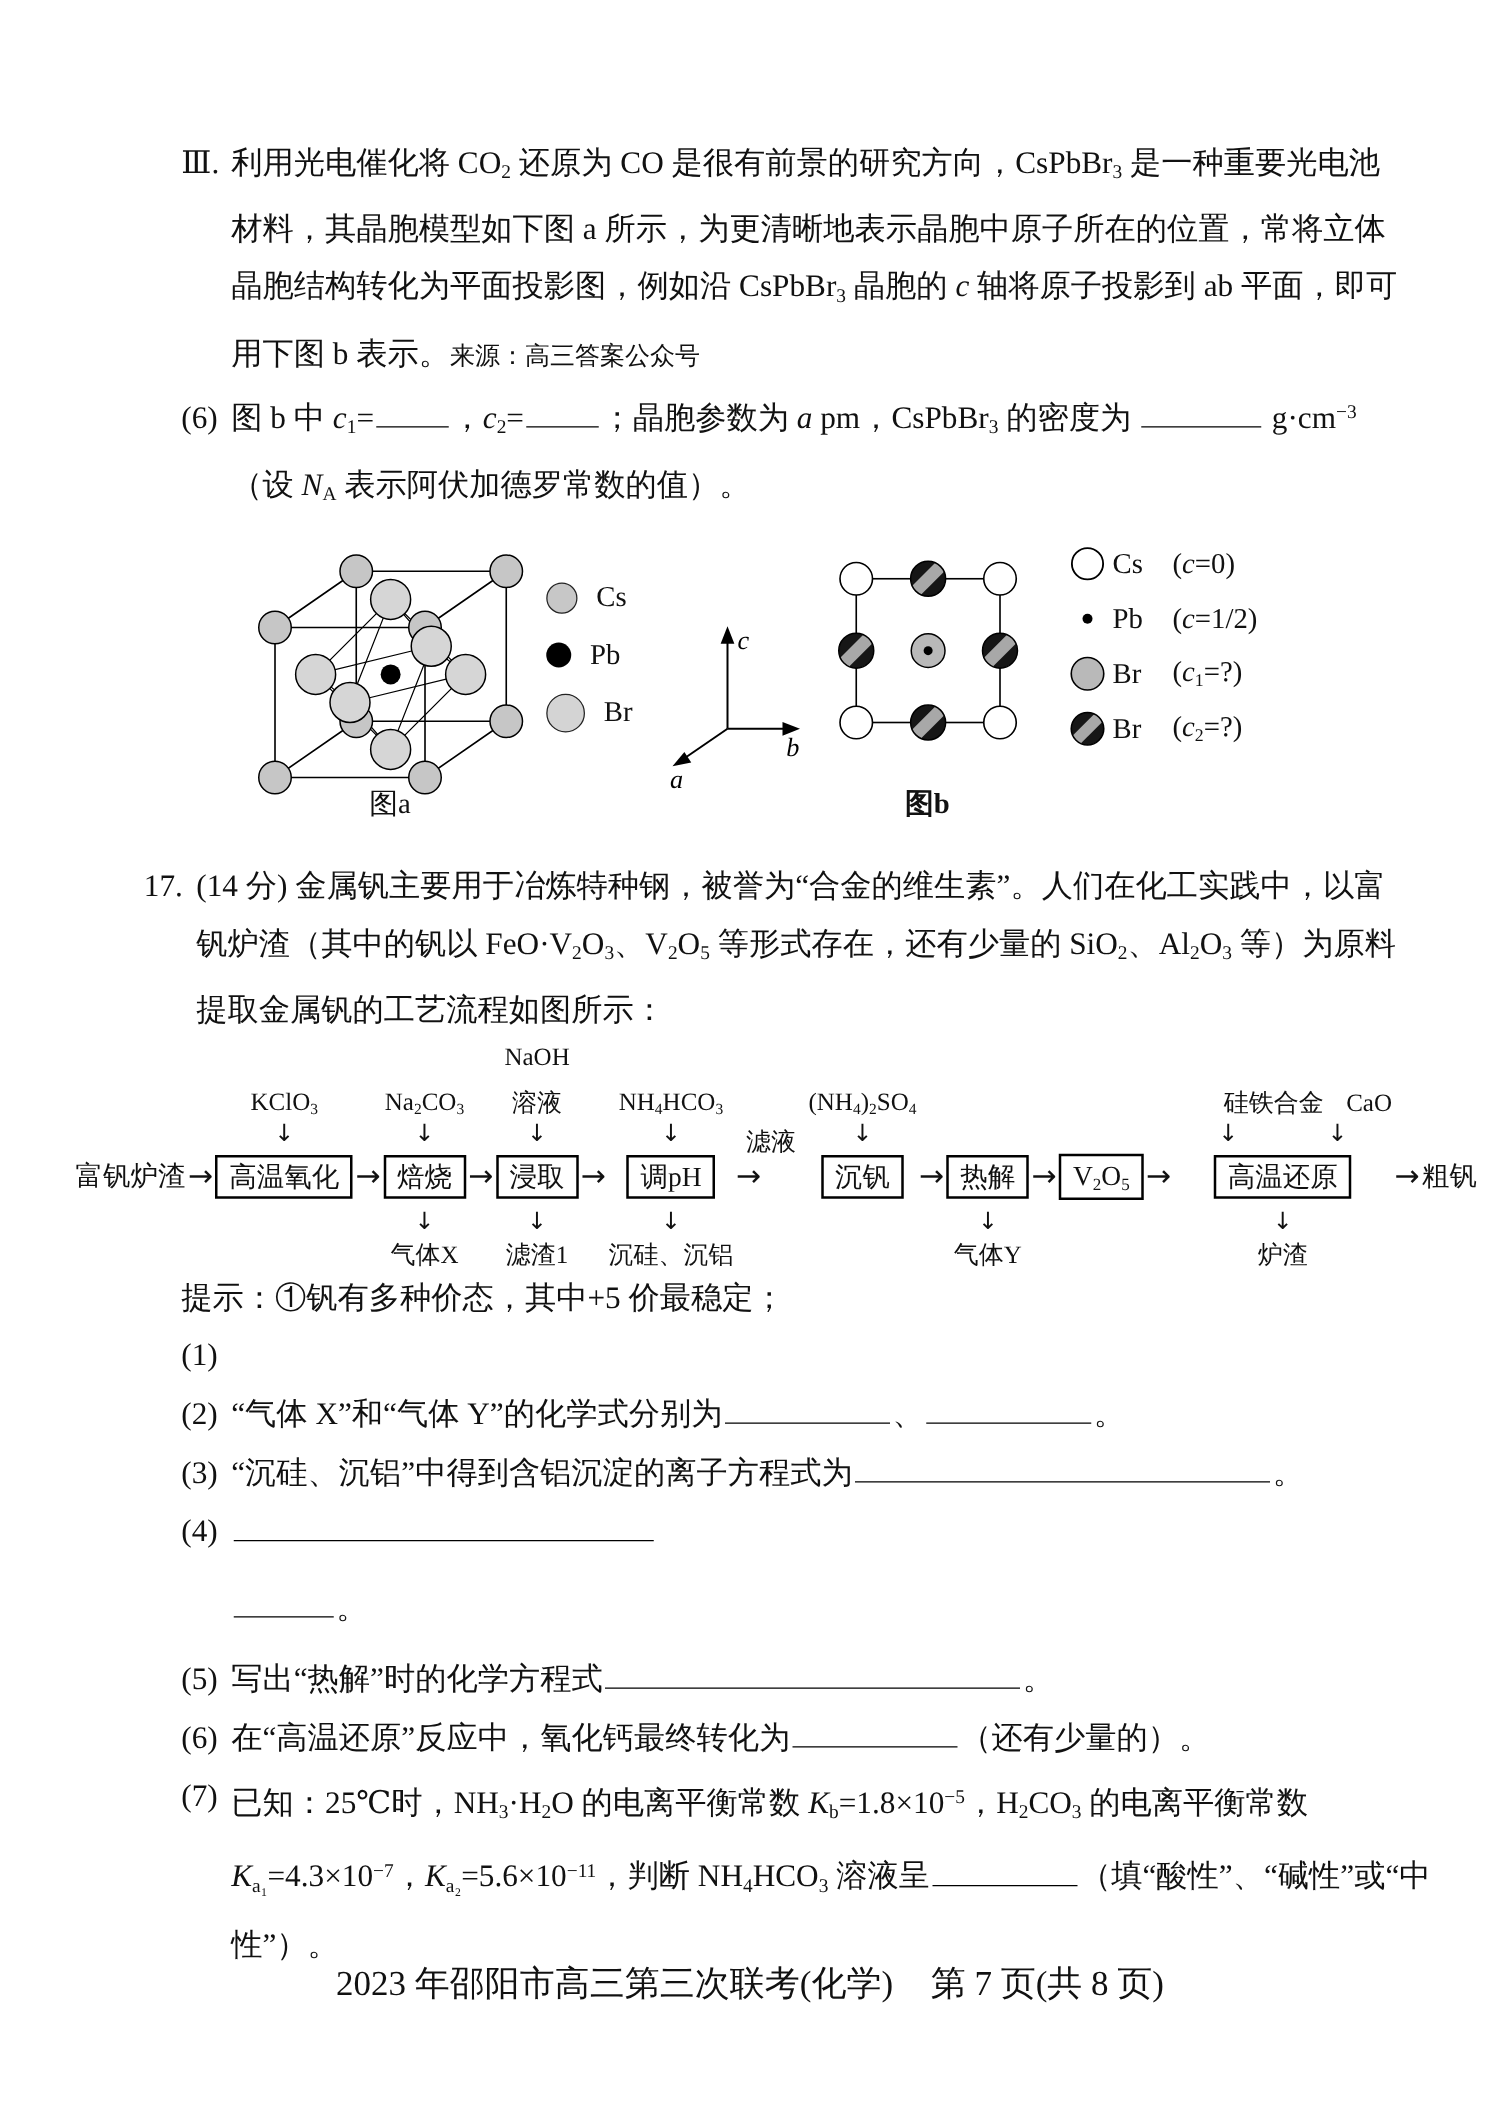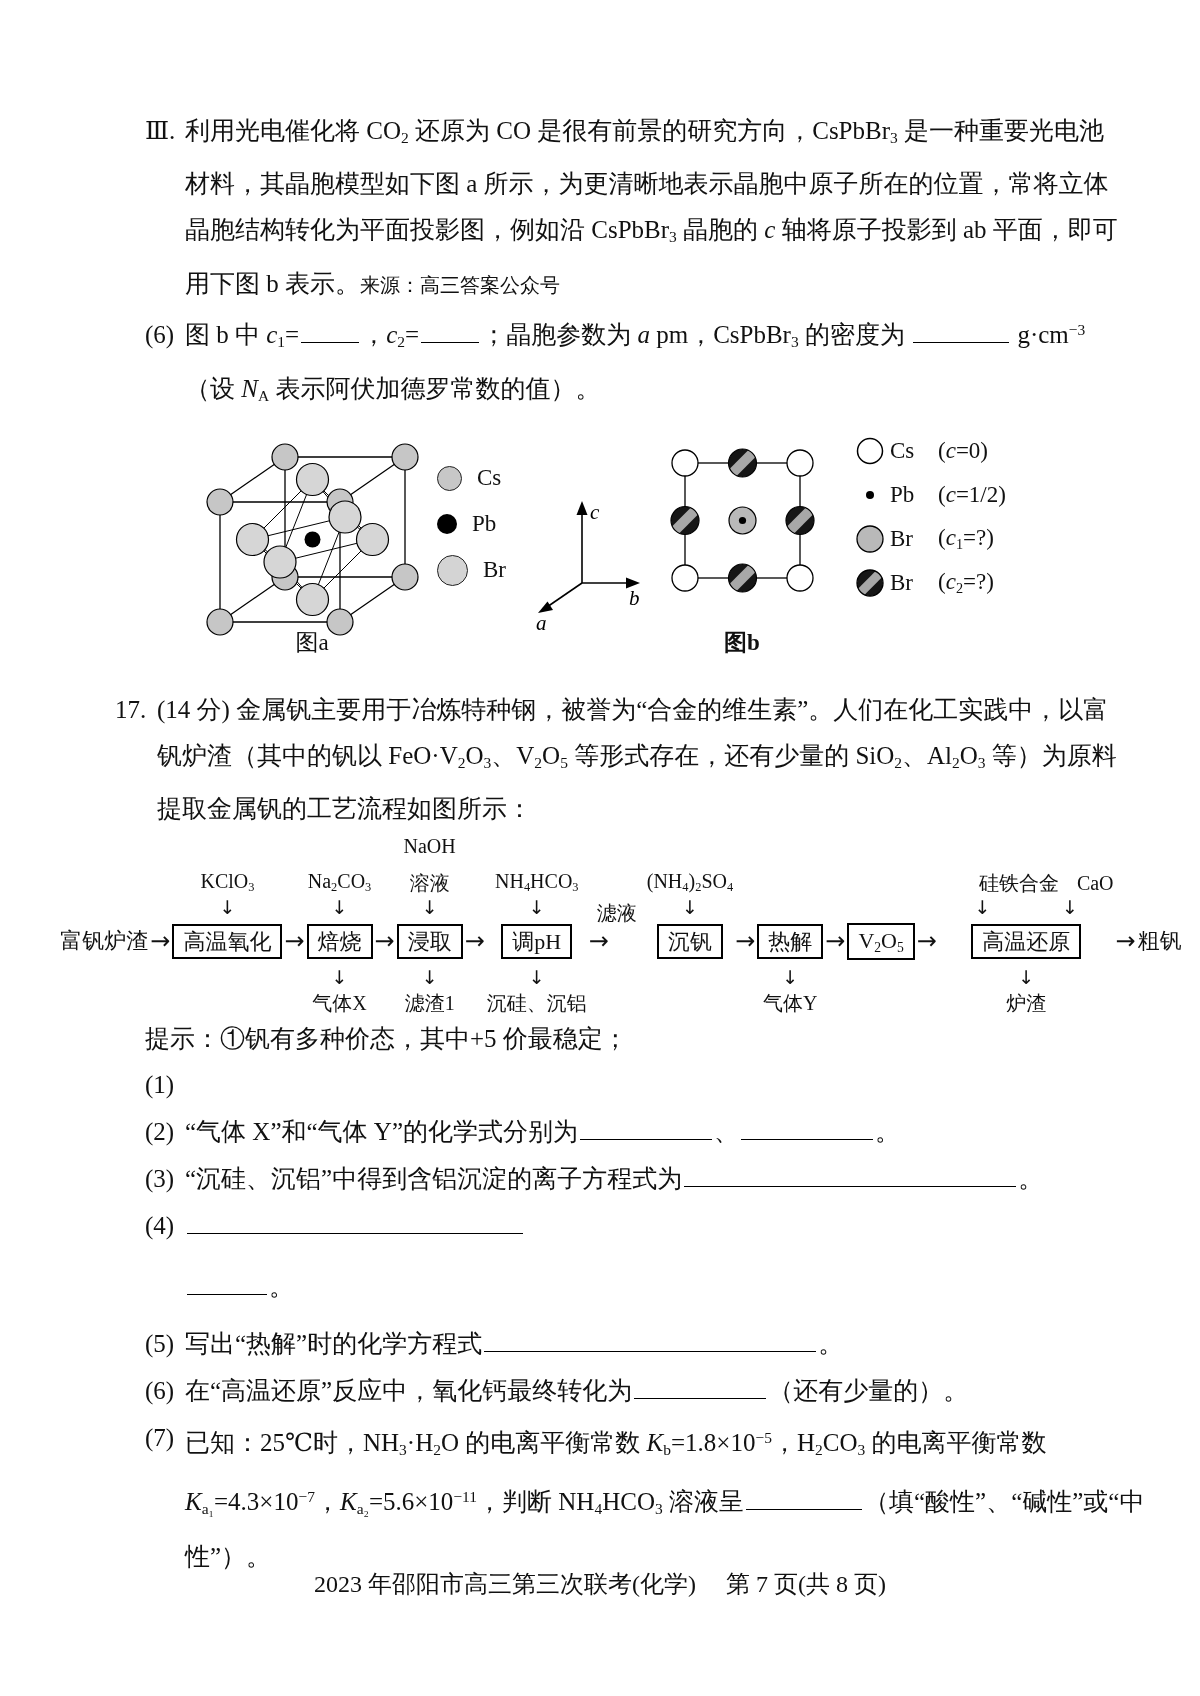--- a/index.html
+++ b/index.html
@@ -52,21 +52,21 @@
   .fl{min-width:56px;text-align:left;}
   .fl-lbl{position:absolute;top:-27px;left:50%;transform:translateX(-50%);font-size:20px;font-family:"Liberation Serif","DejaVu Serif",serif;}
   .two{display:flex;flex-direction:column;align-items:center;gap:16px;}
   .pair{display:flex;gap:18px;align-items:flex-end;margin-left:40px;}
   .pairarr{display:flex;width:100%;justify-content:space-around;}
 
   .hint1{margin-left:30px;line-height:44px;}
   .hint2{margin-left:82px;line-height:44px;}
   .subs .qline{position:relative;padding-left:70px;line-height:47px;min-height:47px;}
   .subs .qnum{position:absolute;left:30px;}
-  .footer{position:absolute;top:1568px;left:0;width:100%;display:flex;justify-content:center;gap:30px;font-size:24px;}
+  .footer{position:absolute;top:1568px;left:0;width:100%;display:flex;justify-content:center;gap:30px;font-size:28px;}
 </style>
 </head>
 <body>
 
 <div class="page">
   <div class="content">
 
     <div class="hang ml30 sec3para">
       <span class="num">Ⅲ.</span><span><span>利用光电催化将 CO</span><span class="sub">2</span><span> 还原为 CO 是很有前景的研究方向，CsPbBr</span><span class="sub">3</span><span> 是一种重要光电池材料，其晶胞模型如下图 a 所示，为更清晰地表示晶胞中原子所在的位置，常将立体晶胞结构转化为平面投影图，例如沿 CsPbBr</span><span class="sub">3</span><span> 晶胞的 </span><span class="i">c</span><span> 轴将原子投影到 ab 平面，即可用下图 b 表示。</span><span class="sm">来源：高三答案公众号</span></span>
     </div>

